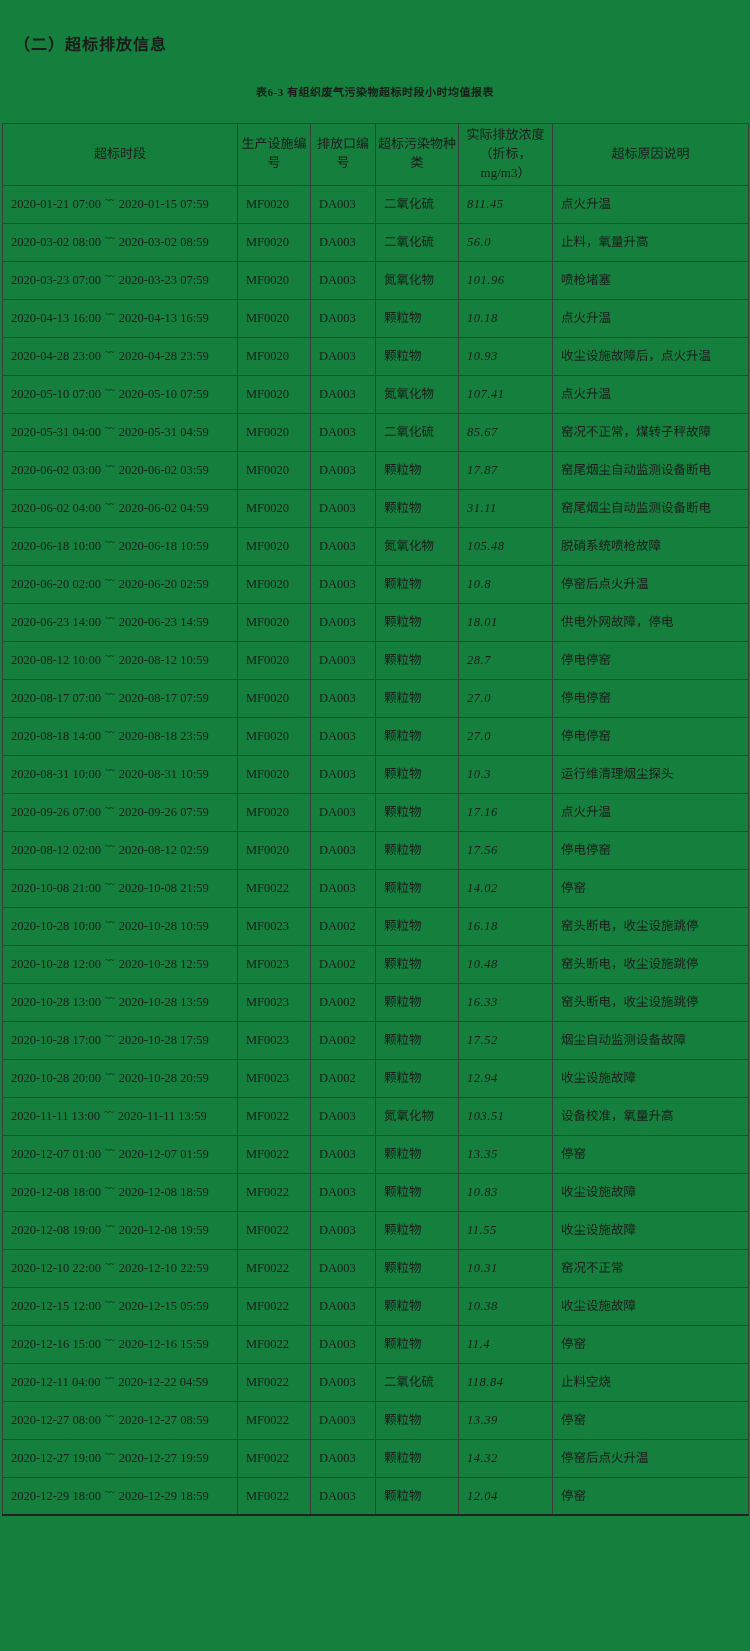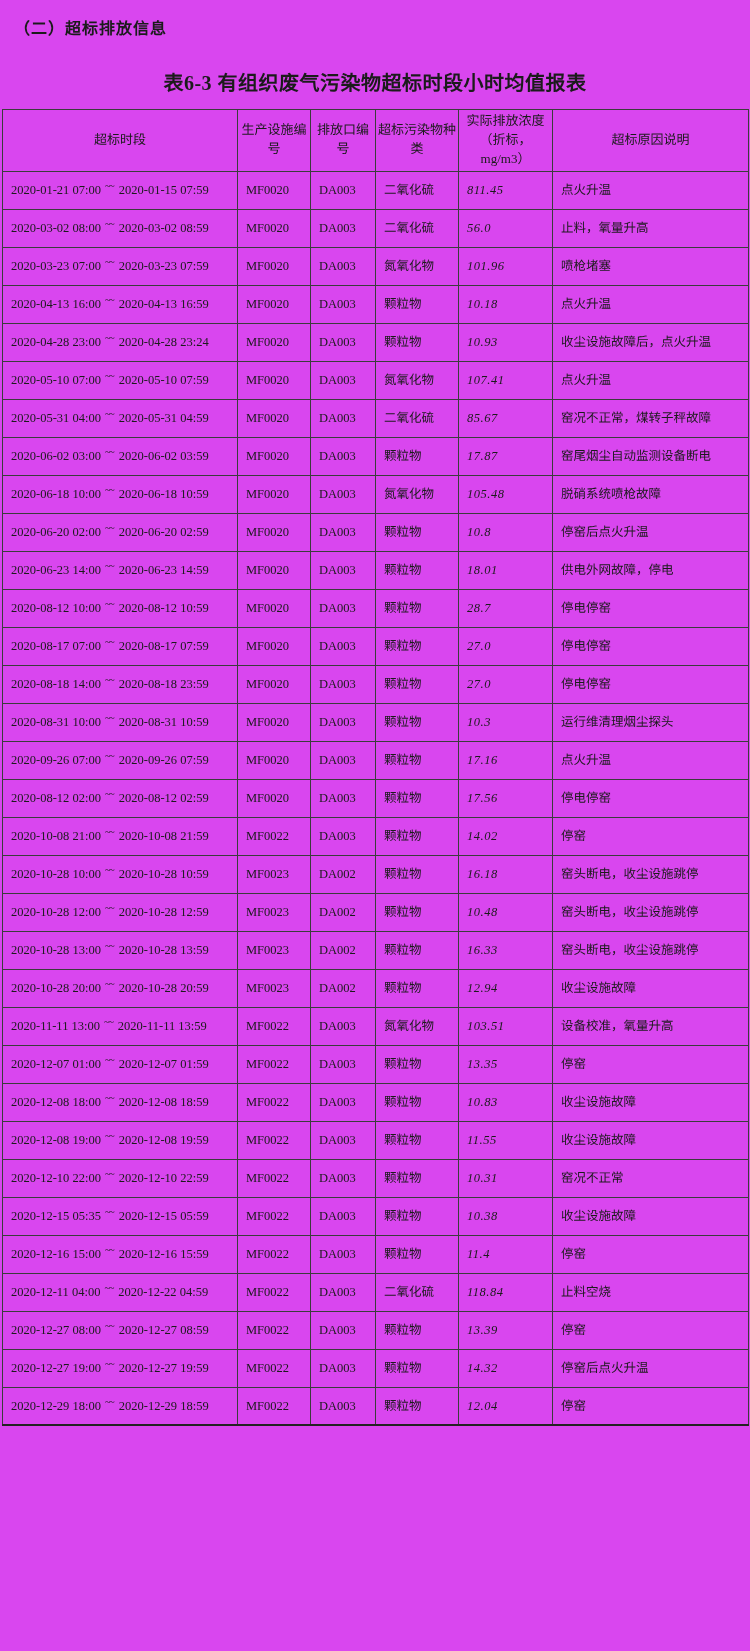--- a/index.html
+++ b/index.html
@@ -6,37 +6,37 @@
     margin: 0;
     padding: 0;
     background: #ffffff;
     font-family: "Liberation Serif", "DejaVu Serif", serif;
     color: #1b1b1b;
   }
   .page {
     position: relative;
     width: 750px;
     height: 1651px;
-    background: #d946ef;
+    background: #15803d;
     box-sizing: border-box;
-    padding-top: 11px;
+    padding-top: 27px;
     margin: 0 auto;
     overflow: hidden;
   }
   .section-heading {
     font-size: 16px;
     font-weight: bold;
     margin: 4px 0 0 14px;
     letter-spacing: 1px;
   }
   .table-title {
     text-align: center;
     font-weight: bold;
-    font-size: 20px;
-    margin: 28px 0 13px 0;
+    font-size: 11px;
+    margin: 28px 0 24px 0;
     letter-spacing: 0.5px;
   }
   table.report {
     border-collapse: collapse;
     table-layout: fixed;
     width: 746px;
     margin-left: 2px;
   }
   table.report th,
   table.report td {
@@ -149,21 +149,21 @@
     </td>
     <td class="c-fac">MF0020</td>
     <td class="c-out">DA003</td>
     <td class="c-pol">颗粒物</td>
     <td class="c-con">10.18</td>
     <td class="c-rsn">点火升温</td>
   </tr>
 
   <tr>
     <td class="c-period">
-      <span>2020-04-28 23:00</span><span class="sep">~~</span><span>2020-04-28 23:24</span>
+      <span>2020-04-28 23:00</span><span class="sep">~~</span><span>2020-04-28 23:59</span>
     </td>
     <td class="c-fac">MF0020</td>
     <td class="c-out">DA003</td>
     <td class="c-pol">颗粒物</td>
     <td class="c-con">10.93</td>
     <td class="c-rsn">收尘设施故障后，点火升温</td>
   </tr>
 
   <tr>
     <td class="c-period">
@@ -191,20 +191,30 @@
     <td class="c-period">
       <span>2020-06-02 03:00</span><span class="sep">~~</span><span>2020-06-02 03:59</span>
     </td>
     <td class="c-fac">MF0020</td>
     <td class="c-out">DA003</td>
     <td class="c-pol">颗粒物</td>
     <td class="c-con">17.87</td>
     <td class="c-rsn">窑尾烟尘自动监测设备断电</td>
   </tr>
 
+  <tr>
+    <td class="c-period">
+      <span>2020-06-02 04:00</span><span class="sep">~~</span><span>2020-06-02 04:59</span>
+    </td>
+    <td class="c-fac">MF0020</td>
+    <td class="c-out">DA003</td>
+    <td class="c-pol">颗粒物</td>
+    <td class="c-con">31.11</td>
+    <td class="c-rsn">窑尾烟尘自动监测设备断电</td>
+  </tr>
 
   <tr>
     <td class="c-period">
       <span>2020-06-18 10:00</span><span class="sep">~~</span><span>2020-06-18 10:59</span>
     </td>
     <td class="c-fac">MF0020</td>
     <td class="c-out">DA003</td>
     <td class="c-pol">氮氧化物</td>
     <td class="c-con">105.48</td>
     <td class="c-rsn">脱硝系统喷枪故障</td>
@@ -338,20 +348,30 @@
     <td class="c-period">
       <span>2020-10-28 13:00</span><span class="sep">~~</span><span>2020-10-28 13:59</span>
     </td>
     <td class="c-fac">MF0023</td>
     <td class="c-out">DA002</td>
     <td class="c-pol">颗粒物</td>
     <td class="c-con">16.33</td>
     <td class="c-rsn">窑头断电，收尘设施跳停</td>
   </tr>
 
+  <tr>
+    <td class="c-period">
+      <span>2020-10-28 17:00</span><span class="sep">~~</span><span>2020-10-28 17:59</span>
+    </td>
+    <td class="c-fac">MF0023</td>
+    <td class="c-out">DA002</td>
+    <td class="c-pol">颗粒物</td>
+    <td class="c-con">17.52</td>
+    <td class="c-rsn">烟尘自动监测设备故障</td>
+  </tr>
 
   <tr>
     <td class="c-period">
       <span>2020-10-28 20:00</span><span class="sep">~~</span><span>2020-10-28 20:59</span>
     </td>
     <td class="c-fac">MF0023</td>
     <td class="c-out">DA002</td>
     <td class="c-pol">颗粒物</td>
     <td class="c-con">12.94</td>
     <td class="c-rsn">收尘设施故障</td>
@@ -407,21 +427,21 @@
     </td>
     <td class="c-fac">MF0022</td>
     <td class="c-out">DA003</td>
     <td class="c-pol">颗粒物</td>
     <td class="c-con">10.31</td>
     <td class="c-rsn">窑况不正常</td>
   </tr>
 
   <tr>
     <td class="c-period">
-      <span>2020-12-15 05:35</span><span class="sep">~~</span><span>2020-12-15 05:59</span>
+      <span>2020-12-15 12:00</span><span class="sep">~~</span><span>2020-12-15 05:59</span>
     </td>
     <td class="c-fac">MF0022</td>
     <td class="c-out">DA003</td>
     <td class="c-pol">颗粒物</td>
     <td class="c-con">10.38</td>
     <td class="c-rsn">收尘设施故障</td>
   </tr>
 
   <tr>
     <td class="c-period">

